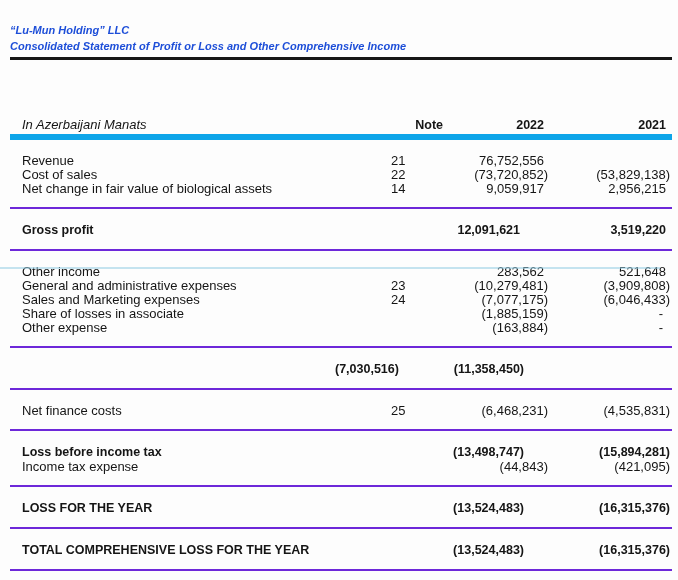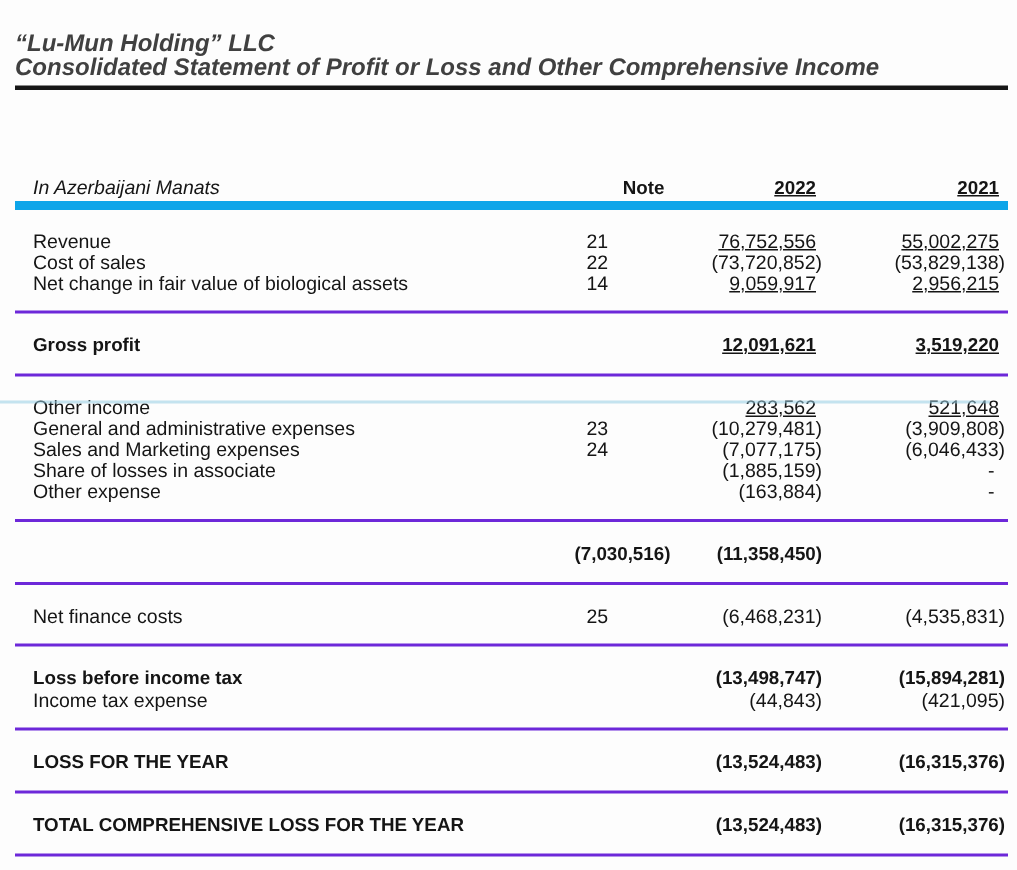--- a/index.html
+++ b/index.html
@@ -9,47 +9,47 @@
     width: 678px;
     height: 580px;
     background: #fdfdfd;
     overflow: hidden;
     font-family: "Liberation Sans", sans-serif;
     color: #151515;
   }
   
   .doc-header { margin: 22px 6px 0 10px; }
   .company-line, .title-line {
-    font-size: 16px;
+    font-size: 11px;
     line-height: 16px;
     font-weight: bold;
     font-style: italic;
-    color: #404040;
+    color: #1d4ed8;
   }
   .title-rule {
     height: 3px;
     background: #161616;
     margin-top: 3px;
   }
   
   .fintable { margin: 0 6px 0 10px; }
   .row {
     display: grid;
     grid-template-columns: 1fr 60px 105px 122px;
     padding-right: 2px;
     align-items: baseline;
     font-size: 13px;
     line-height: 14px;
   }
   .c-label { padding-left: 12px; }
   .c-note  { padding-left: 8px; }
   .c-v     { text-align: right; white-space: nowrap; }
-  .v-plain { padding-right: 4px; text-decoration: underline; }
+  .v-plain { padding-right: 4px; }
   .v-dash  { padding-right: 7px; }
-  .row.bold { font-weight: bold; font-size: 12.5px; line-height: 15px; }
+  .row.bold { font-weight: bold; font-size: 12.5px; line-height: 15px; gap: 24px; }
   
   .header-row {
     margin-top: 58px;
     padding-bottom: 2px;
     border-bottom: 6px solid #0ea5e9;
   }
   .hdr-label { font-style: italic; font-size: 13px; }
   .hdr-b { font-weight: bold; font-size: 12.5px; text-align: right; }
   
   .section {
@@ -84,21 +84,20 @@
       <span class="c-note hdr-b">Note</span>
       <span class="c-v hdr-b v-plain">2022</span>
       <span class="c-v hdr-b v-plain">2021</span>
     </div>
     <div id="table-body">
         <div class="section">
           <div class="row">
             <span class="c-label">Revenue</span>
             <span class="c-note">21</span>
             <span class="c-v v-plain">76,752,556</span>
-            <span class="c-v v-plain">55,002,275</span>
           </div>
           <div class="row">
             <span class="c-label">Cost of sales</span>
             <span class="c-note">22</span>
             <span class="c-v">(73,720,852)</span>
             <span class="c-v">(53,829,138)</span>
           </div>
           <div class="row">
             <span class="c-label">Net change in fair value of biological assets</span>
             <span class="c-note">14</span>

